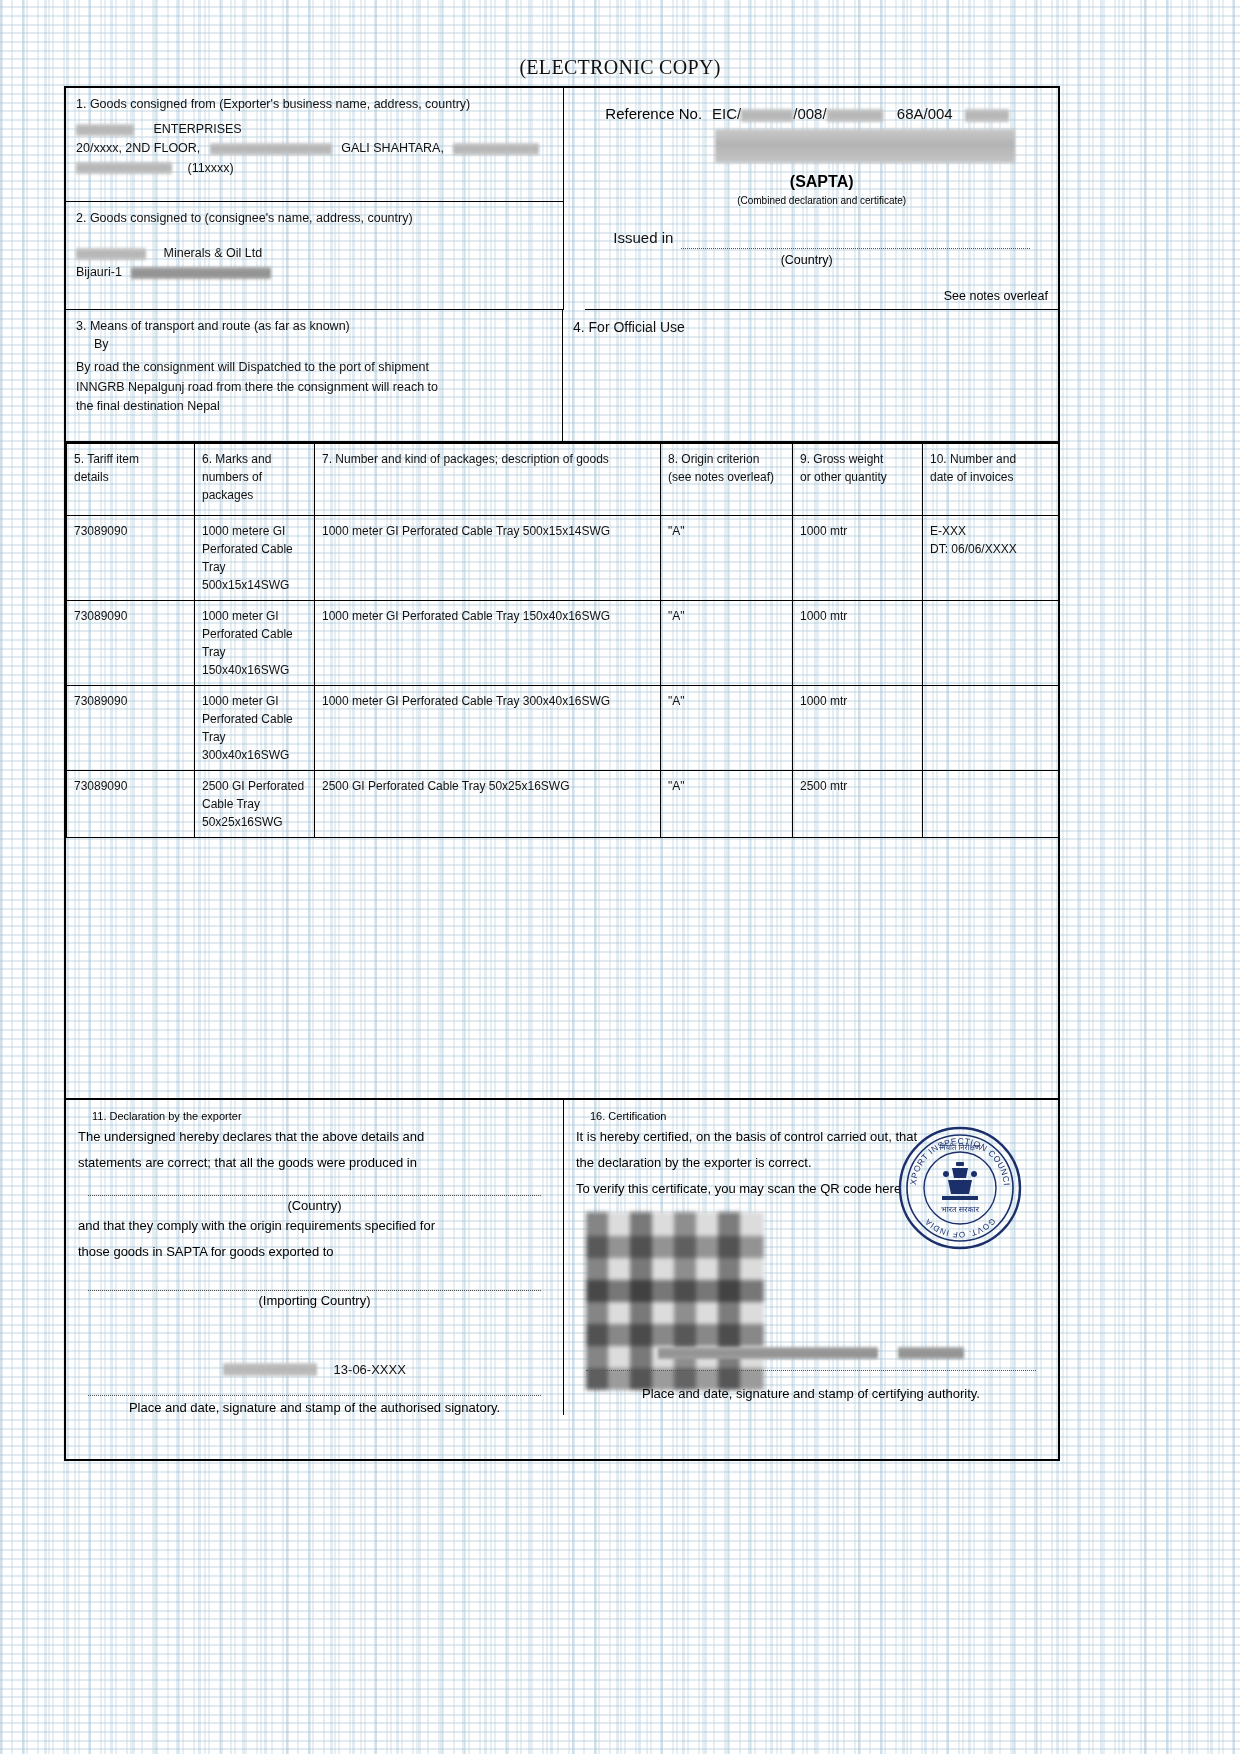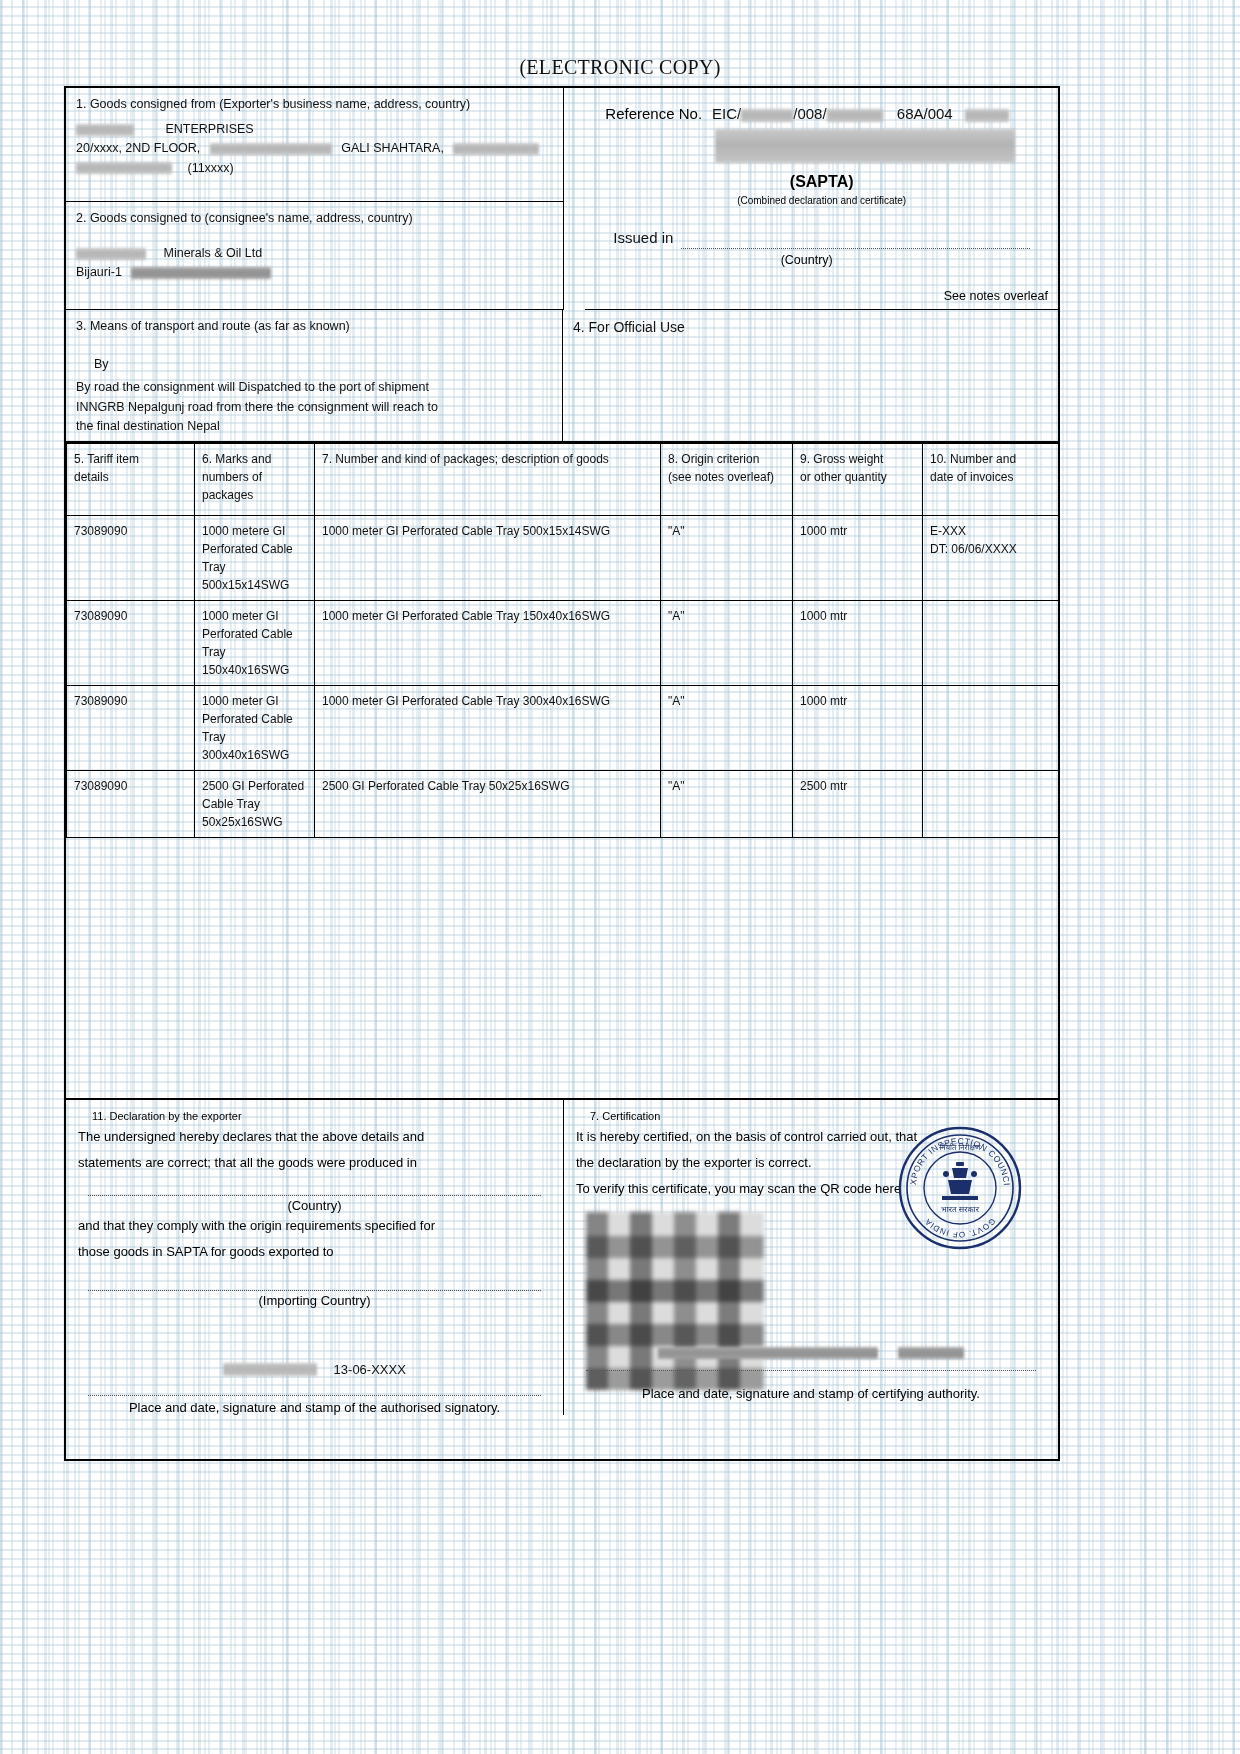--- a/index.html
+++ b/index.html
@@ -166,21 +166,21 @@
   <div class="form">
 
     <div class="row">
       <div style="width:545px;">
 
         <div class="cell b-r b-b" id="sec1">
           <div class="pad">
             <div class="lbl">1. Goods consigned from (Exporter's business name, address, country)</div>
             <div class="val" style="margin-top:7px;">
               <span class="redact" style="width:58px;height:12px;"></span>
-              <span style="margin-left:28px;">ENTERPRISES</span>
+              <span style="margin-left:16px;">ENTERPRISES</span>
             </div>
             <div class="val" style="white-space:nowrap;">
               <span>20/xxxx, 2ND FLOOR,</span>
               <span class="redact" style="width:122px;height:12px;margin:0 6px;"></span>
               <span>GALI SHAHTARA,</span>
               <span class="redact" style="width:86px;height:12px;margin-left:6px;"></span>
             </div>
             <div class="val">
               <span class="redact" style="width:96px;height:12px;"></span>
               <span style="margin-left:12px;">(11xxxx)</span>
@@ -227,21 +227,21 @@
         <div class="country-cap">(Country)</div>
 
         <div class="notes-overleaf">See notes overleaf</div>
       </div>
     </div>
 
     <div class="row">
       <div class="cell b-r b-b" id="sec3">
         <div class="pad">
           <div class="lbl">3. Means of transport and route (as far as known)</div>
-          <div class="val" style="padding-left:18px;margin-top:20px;">By</div>
+          <div class="val" style="padding-left:18px;margin-top:0;">By</div>
           <div class="val" style="margin-top:4px;">By road the consignment will Dispatched to the port of shipment</div>
           <div class="val">INNGRB Nepalgunj road from there the consignment will reach to</div>
           <div class="val">the final destination Nepal</div>
         </div>
       </div>
       <div class="cell b-b" id="sec4">
         <div class="pad">
           <div class="lbl" style="font-size:14px;">4. For Official Use</div>
         </div>
       </div>
@@ -392,21 +392,21 @@
 
         <div style="text-align:center;margin-top:52px;">
           <span class="redact" style="width:94px;height:13px;"></span>
           <span class="val" style="margin-left:12px;font-size:13px;">13-06-XXXX</span>
         </div>
         <div class="sig-line"></div>
         <div class="place-date">Place and date, signature and stamp of the authorised signatory.</div>
       </div>
 
       <div id="sec12" style="position:relative;">
-        <div class="sec-head">7. Certification</div>
+        <div class="sec-head">16. Certification</div>
         <div class="para ind">It is hereby certified, on the basis of control carried out, that</div>
         <div class="para">the declaration by the exporter is correct.</div>
         <div class="para ind">To verify this certificate, you may scan the QR code here</div>
 
         <div id="qr"></div>
 
         <svg id="seal" viewBox="0 0 128 128">
           <circle cx="64" cy="64" r="60" fill="none" stroke="#1b2f6b" stroke-width="2.4"></circle>
           <circle cx="64" cy="64" r="53" fill="none" stroke="#1b2f6b" stroke-width="1.6"></circle>
           <circle cx="64" cy="64" r="36" fill="none" stroke="#1b2f6b" stroke-width="1.4"></circle>

